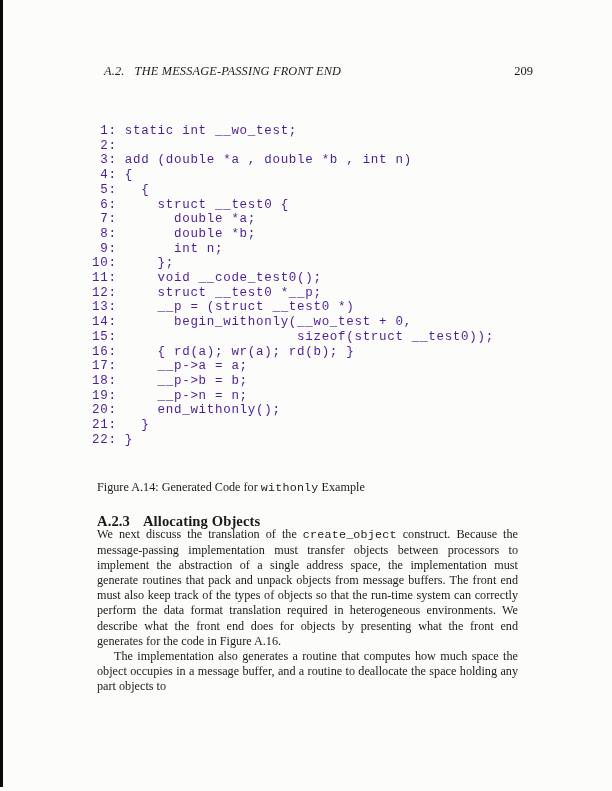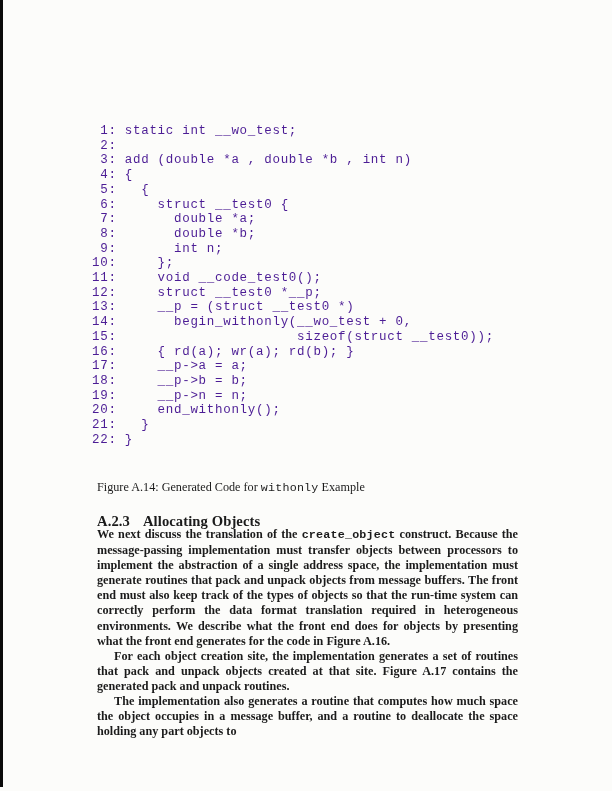--- a/index.html
+++ b/index.html
@@ -83,36 +83,41 @@
     margin-right: 13px;
   }
   .bodytext {
     position: absolute;
     top: 527px;
     left: 97px;
     width: 421px;
     font-size: 12.2px;
     line-height: 15.1px;
     text-align: justify;
-    font-weight: bold;
   }
   .bodytext p {
     margin: 0;
   }
   .bodytext p.indent {
     text-indent: 17px;
   }
 </style>
 </head>
 <body>
 
 <div class="page">
 
   <div class="scan-edge"></div>
 
+  <div class="header">
+    <div class="running-head">
+      <span class="sec-num">A.2.</span><span>THE MESSAGE-PASSING FRONT END</span>
+    </div>
+    <div class="pagenum">209</div>
+  </div>
 
   <pre class="code"> 1: static int __wo_test;
  2:
  3: add (double *a , double *b , int n)
  4: {
  5:   {
  6:     struct __test0 {
  7:       double *a;
  8:       double *b;
  9:       int n;
@@ -133,17 +138,16 @@
   <div class="caption">
     <span>Figure A.14: Generated Code for </span><span class="inline-code">withonly</span><span> Example</span>
   </div>
 
   <div class="heading">
     <span class="num">A.2.3</span><span>Allocating Objects</span>
   </div>
 
   <div class="bodytext">
     <p><span>We next discuss the translation of the </span><span class="inline-code">create_object</span><span> construct. Because the message-passing implementation must transfer objects between processors to implement the abstraction of a single address space, the implementation must generate routines that pack and unpack objects from message buffers. The front end must also keep track of the types of objects so that the run-time system can correctly perform the data format translation required in heterogeneous environments. We describe what the front end does for objects by presenting what the front end generates for the code in Figure A.16.</span></p>
-    <p class="indent">For each object creation site, the implementation generates a set of routines that pack and unpack objects created at that site. Figure A.17 contains the generated pack and unpack routines.</p>
     <p class="indent">The implementation also generates a routine that computes how much space the object occupies in a message buffer, and a routine to deallocate the space holding any part objects to</p>
   </div>
 
 </div>
 
 </body></html>

